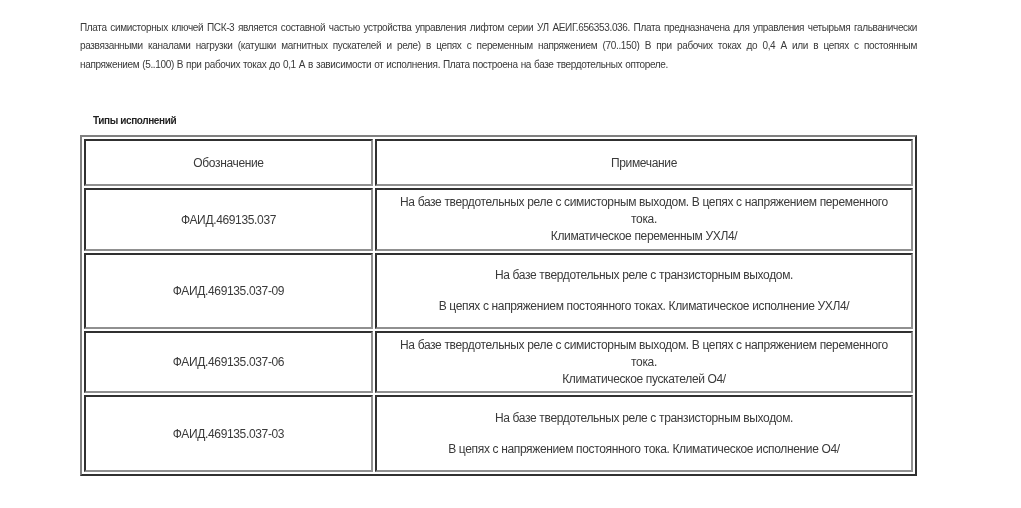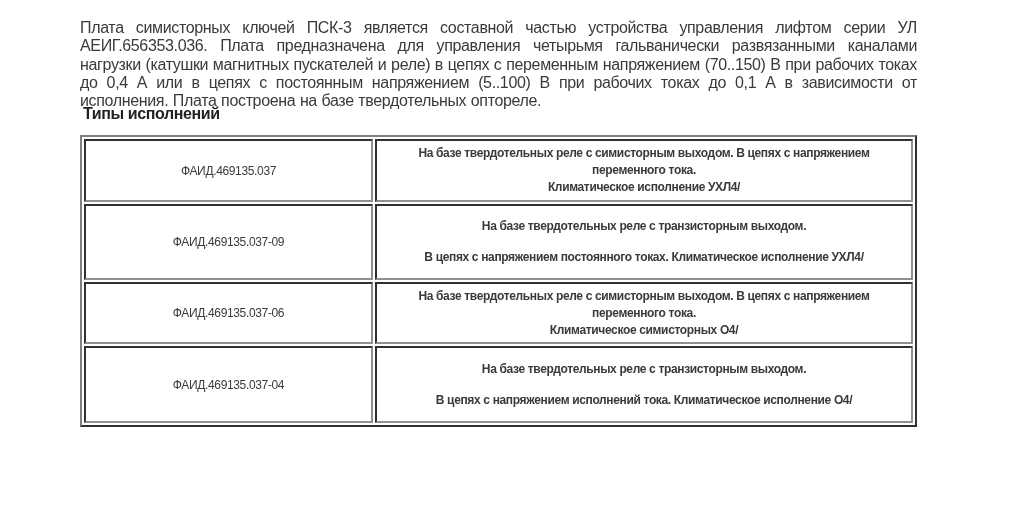--- a/index.html
+++ b/index.html
@@ -13,37 +13,37 @@
       position: relative;
       overflow: hidden;
       font-family: "Liberation Sans", sans-serif;
       color: #333333;
     }
     .intro {
       position: absolute;
       left: 80px;
       top: 19px;
       width: 837px;
-      font-size: 16px;
+      font-size: 10px;
       line-height: 18.3px;
       text-align: justify;
       letter-spacing: -0.35px;
       word-spacing: 0.5px;
       margin: 0;
       color: #3a3a3a;
     }
     .section-title {
       position: absolute;
       left: 83px;
       top: 105px;
-      font-size: 16px;
+      font-size: 10px;
       font-weight: bold;
       letter-spacing: -0.4px;
       color: #222222;
-      margin: 0;
+      margin: 10px;
     }
     table.types {
       position: absolute;
       left: 80px;
       top: 135px;
       width: 837px;
       border-collapse: separate;
       border-spacing: 2px;
       border-style: solid;
       border-width: 2px;
@@ -62,60 +62,63 @@
     }
     table.types td.col-designation { width: 265px; }
     tr.row-header td { height: 43px; }
     tr.row-1 td { height: 59px; }
     tr.row-2 td { height: 72px; }
     tr.row-3 td { height: 58px; }
     tr.row-4 td { height: 73px; }
     .note-line {
       display: block;
       line-height: 17px;
-      font-weight: bold;
     }
     .note-gap {
       display: block;
       height: 14px;
     }
   </style>
 </head>
 <body>
 
 <p class="intro">Плата симисторных ключей ПСК-3 является составной частью устройства управления лифтом серии УЛ АЕИГ.656353.036. Плата предназначена для управления четырьмя гальванически развязанными каналами нагрузки (катушки магнитных пускателей и реле) в цепях с переменным напряжением (70..150) В при рабочих токах до 0,4 А или в цепях с постоянным напряжением (5..100) В при рабочих токах до 0,1 А в зависимости от исполнения. Плата построена на базе твердотельных оптореле.</p>
 
 <h4 class="section-title">Типы исполнений</h4>
 
 <table class="types">
   <tbody>
+    <tr class="row-header">
+      <td class="col-designation">Обозначение</td>
+      <td>Примечание</td>
+    </tr>
     <tr class="row-1">
       <td class="col-designation">ФАИД.469135.037</td>
       <td>
         <span class="note-line">На базе твердотельных реле с симисторным выходом. В цепях с напряжением переменного тока.</span>
-        <span class="note-line">Климатическое исполнение УХЛ4/</span>
+        <span class="note-line">Климатическое переменным УХЛ4/</span>
       </td>
     </tr>
     <tr class="row-2">
       <td class="col-designation">ФАИД.469135.037-09</td>
       <td>
         <span class="note-line">На базе твердотельных реле с транзисторным выходом.</span>
         <span class="note-gap"></span>
         <span class="note-line">В цепях с напряжением постоянного токах. Климатическое исполнение УХЛ4/</span>
       </td>
     </tr>
     <tr class="row-3">
       <td class="col-designation">ФАИД.469135.037-06</td>
       <td>
         <span class="note-line">На базе твердотельных реле с симисторным выходом. В цепях с напряжением переменного тока.</span>
-        <span class="note-line">Климатическое симисторных О4/</span>
+        <span class="note-line">Климатическое пускателей О4/</span>
       </td>
     </tr>
     <tr class="row-4">
-      <td class="col-designation">ФАИД.469135.037-04</td>
+      <td class="col-designation">ФАИД.469135.037-03</td>
       <td>
         <span class="note-line">На базе твердотельных реле с транзисторным выходом.</span>
         <span class="note-gap"></span>
-        <span class="note-line">В цепях с напряжением исполнений тока. Климатическое исполнение О4/</span>
+        <span class="note-line">В цепях с напряжением постоянного тока. Климатическое исполнение О4/</span>
       </td>
     </tr>
   </tbody>
 </table>
 
 </body></html>

